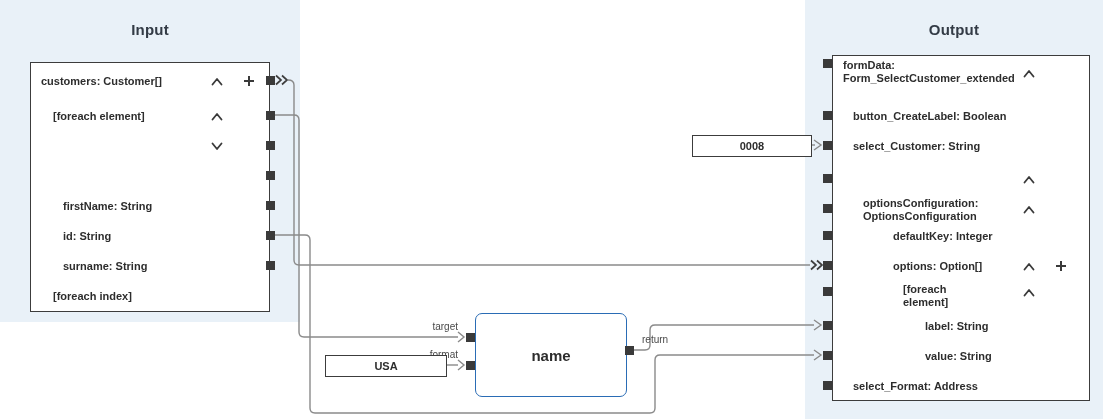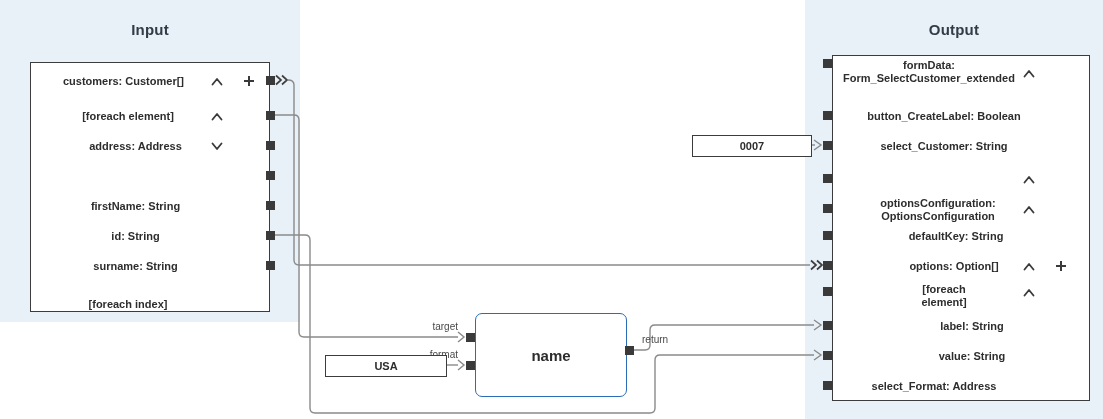--- a/index.html
+++ b/index.html
@@ -6,21 +6,21 @@
   #canvas{position:relative;width:1103px;height:419px;background:#ffffff;
     font-family:"Liberation Sans",sans-serif;overflow:hidden;}
   .side-panel{position:absolute;background:#e9f1f8;}
   #panel-input{left:0;top:0;width:300px;height:322px;}
   #panel-output{left:805px;top:0;width:298px;height:419px;}
   .panel-title{position:absolute;top:21px;left:0;width:100%;text-align:center;
     font-size:15px;font-weight:bold;color:#333b46;letter-spacing:.2px;}
   .tree-box{position:absolute;background:#fff;border:1.5px solid #3c3c3c;z-index:2;}
   #input-box{left:30px;top:62px;width:238px;height:248px;}
   #output-box{left:832px;top:55px;width:256px;height:344px;}
-  .tree-row{position:absolute;font-size:11px;font-weight:bold;color:#2d2d2d;text-align:center;}
+  .tree-row{position:absolute;font-size:11px;font-weight:bold;color:#2d2d2d;}
   .tree-row.input{line-height:20px;height:20px;white-space:nowrap;}
   .tree-row.output{line-height:13px;overflow-wrap:anywhere;word-break:break-word;}
   .icon{position:absolute;width:12px;height:12px;line-height:0;cursor:pointer;}
   .port{position:absolute;width:9px;height:9px;background:#3a3a3a;z-index:3;}
   .const-box{position:absolute;background:#fff;border:1.5px solid #3c3c3c;z-index:2;
     display:flex;align-items:center;justify-content:center;
     font-size:11px;font-weight:bold;color:#2d2d2d;}
   #const-usa{left:325px;top:355px;width:120px;height:20px;}
   #const-0001{left:692px;top:135px;width:118px;height:20px;}
   #function-box{position:absolute;left:475px;top:313px;width:150px;height:82px;
@@ -73,44 +73,43 @@
           <polyline points="1.5,7.5 6,2 10.5,7.5" fill="none" stroke="#3a3a3a" stroke-width="1.8" stroke-linecap="round" stroke-linejoin="round"></polyline>
         </svg></span>
       <span class="icon" style="left: 212px; top: 12px;"><svg width="12" height="12" viewBox="0 0 12 12">
           <line x1="6" y1="1" x2="6" y2="11" stroke="#3a3a3a" stroke-width="2"></line>
           <line x1="1" y1="6" x2="11" y2="6" stroke="#3a3a3a" stroke-width="2"></line>
         </svg></span>
       <div class="tree-row input" style="top: 43px; left: 22px; width: 150px;"><span>[foreach element]</span></div>
       <span class="icon" style="left: 180px; top: 49px;"><svg width="12" height="9" viewBox="0 0 12 9">
           <polyline points="1.5,7.5 6,2 10.5,7.5" fill="none" stroke="#3a3a3a" stroke-width="1.8" stroke-linecap="round" stroke-linejoin="round"></polyline>
         </svg></span>
-      <div class="tree-row input" style="top: 73px; left: 32px; width: 145px;"><span>address: Address</span></div>
       <span class="icon" style="left: 180px; top: 79px;"><svg width="12" height="9" viewBox="0 0 12 9">
           <polyline points="1.5,1.5 6,7 10.5,1.5" fill="none" stroke="#3a3a3a" stroke-width="1.8" stroke-linecap="round" stroke-linejoin="round"></polyline>
         </svg></span>
       <div class="tree-row input" style="top: 133px; left: 32px; width: 145px;"><span>firstName: String</span></div>
       <div class="tree-row input" style="top: 163px; left: 32px; width: 145px;"><span>id: String</span></div>
       <div class="tree-row input" style="top: 193px; left: 32px; width: 145px;"><span>surname: String</span></div>
-      <div class="tree-row input" style="top: 231px; left: 22px; width: 150px;"><span>[foreach index]</span></div>
+      <div class="tree-row input" style="top: 223px; left: 22px; width: 150px;"><span>[foreach index]</span></div>
     </div>
   <div id="output-box" class="tree-box">
       <div class="tree-row output" style="top: 3px; left: 10px; width: 172px;"><span>formData: Form_SelectCustomer_extended</span></div>
       <span class="icon" style="left: 190px; top: 13px;"><svg width="12" height="9" viewBox="0 0 12 9">
           <polyline points="1.5,7.5 6,2 10.5,7.5" fill="none" stroke="#3a3a3a" stroke-width="1.8" stroke-linecap="round" stroke-linejoin="round"></polyline>
         </svg></span>
       <div class="tree-row output" style="top: 54px; left: 20px; width: 182px;"><span>button_CreateLabel: Boolean</span></div>
       <div class="tree-row output" style="top: 84px; left: 20px; width: 182px;"><span>select_Customer: String</span></div>
       <span class="icon" style="left: 190px; top: 119px;"><svg width="12" height="9" viewBox="0 0 12 9">
           <polyline points="1.5,7.5 6,2 10.5,7.5" fill="none" stroke="#3a3a3a" stroke-width="1.8" stroke-linecap="round" stroke-linejoin="round"></polyline>
         </svg></span>
       <div class="tree-row output" style="top: 141px; left: 30px; width: 150px;"><span>optionsConfiguration: OptionsConfiguration</span></div>
       <span class="icon" style="left: 190px; top: 149px;"><svg width="12" height="9" viewBox="0 0 12 9">
           <polyline points="1.5,7.5 6,2 10.5,7.5" fill="none" stroke="#3a3a3a" stroke-width="1.8" stroke-linecap="round" stroke-linejoin="round"></polyline>
         </svg></span>
-      <div class="tree-row output" style="top: 174px; left: 60px; width: 126px;"><span>defaultKey: String</span></div>
+      <div class="tree-row output" style="top: 174px; left: 60px; width: 126px;"><span>defaultKey: Integer</span></div>
       <div class="tree-row output" style="top: 204px; left: 60px; width: 122px;"><span>options: Option[]</span></div>
       <span class="icon" style="left: 190px; top: 206px;"><svg width="12" height="9" viewBox="0 0 12 9">
           <polyline points="1.5,7.5 6,2 10.5,7.5" fill="none" stroke="#3a3a3a" stroke-width="1.8" stroke-linecap="round" stroke-linejoin="round"></polyline>
         </svg></span>
       <span class="icon" style="left: 222px; top: 204px;"><svg width="12" height="12" viewBox="0 0 12 12">
           <line x1="6" y1="1" x2="6" y2="11" stroke="#3a3a3a" stroke-width="2"></line>
           <line x1="1" y1="6" x2="11" y2="6" stroke="#3a3a3a" stroke-width="2"></line>
         </svg></span>
       <div class="tree-row output" style="top: 227px; left: 70px; width: 82px;"><span>[foreach element]</span></div>
       <span class="icon" style="left: 190px; top: 232px;"><svg width="12" height="9" viewBox="0 0 12 9">
@@ -125,21 +124,21 @@
     <span>name</span>
   </div>
   <div id="label-target" class="port-label">target</div>
   <div id="label-format" class="port-label">format</div>
   <div id="label-return" class="port-label">return</div>
 
   <div id="const-usa" class="const-box">
     <span>USA</span>
   </div>
   <div id="const-0001" class="const-box">
-    <span>0007</span>
+    <span>0008</span>
   </div>
 
 <div class="port" style="left: 266px; top: 75.5px;"></div>
     <div class="port" style="left: 266px; top: 110.5px;"></div>
     <div class="port" style="left: 266px; top: 140.5px;"></div>
     <div class="port" style="left: 266px; top: 170.5px;"></div>
     <div class="port" style="left: 266px; top: 200.5px;"></div>
     <div class="port" style="left: 266px; top: 230.5px;"></div>
     <div class="port" style="left: 266px; top: 260.5px;"></div>
     <div class="port" style="left: 823px; top: 58.5px;"></div>

